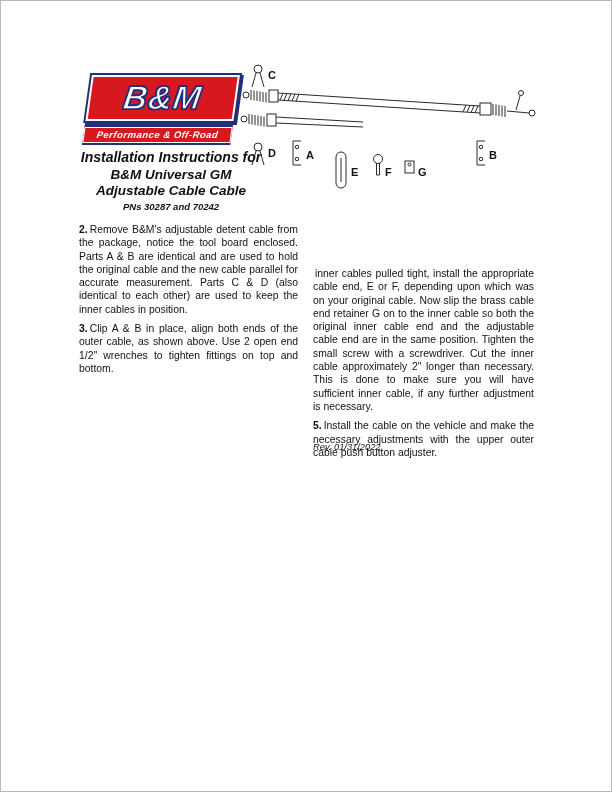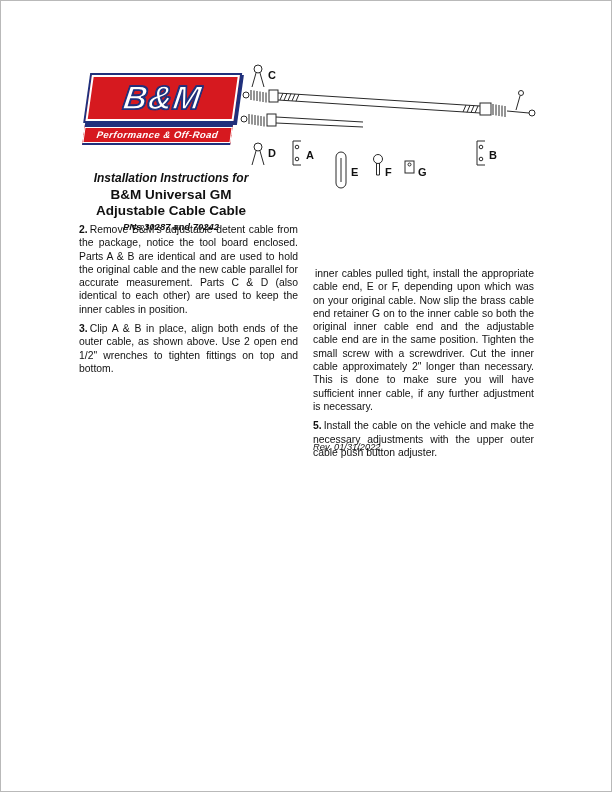--- a/index.html
+++ b/index.html
@@ -23,22 +23,22 @@
     margin-top:4px;background:#d6191f;color:#fff;font-style:italic;font-weight:bold;
     font-size:9.5px;text-align:center;padding:2px 0 3px 0;letter-spacing:.5px;
     border-top:2px solid #20307c;border-bottom:2px solid #20307c;
     box-shadow:0 0 0 1px #fff inset;
   }
   
   .diagram{position:absolute;left:236px;top:58px;width:306px;height:150px;}
   .diagram text{font-family:"Liberation Sans", sans-serif;font-size:11px;font-weight:600;fill:#111;}
   
   .titleblock{position:absolute;left:62px;top:148px;width:216px;text-align:center;}
-  .t1{font-size:12px;font-weight:bold;font-style:italic;margin-bottom:2px;margin-top:22px;}
-  .t2{font-size:13.5px;font-weight:bold;line-height:16px;}
+  .t1{font-size:14px;font-weight:bold;font-style:italic;margin-bottom:2px;}
+  .t2{font-size:13.5px;font-weight:bold;line-height:16px;font-style:italic;}
   .t3{font-size:9.5px;font-weight:bold;font-style:italic;margin-top:2px;text-align:center;}
   
   .col{position:absolute;top:222px;}
   .col-left{left:78px;width:219px;}
   .col-right{left:312px;width:221px;margin-top:44px;}
   .para{font-size:10.4px;line-height:13.3px;text-align:justify;margin:0 0 6px 0;}
   .para .num{font-weight:bold;margin-right:2px;}
   
   .rev{position:absolute;top:441px;left:312px;width:221px;
        font-size:9.3px;font-style:italic;}

